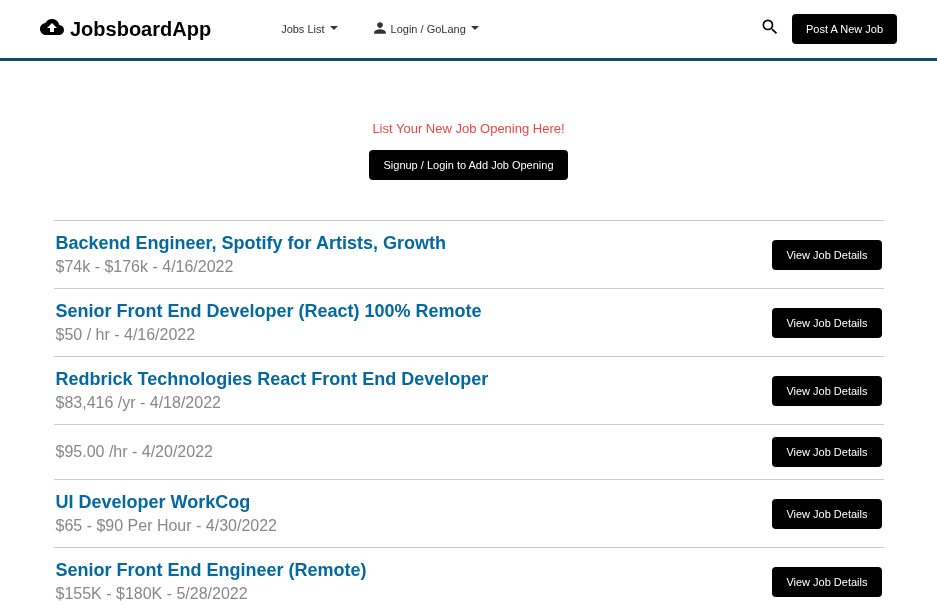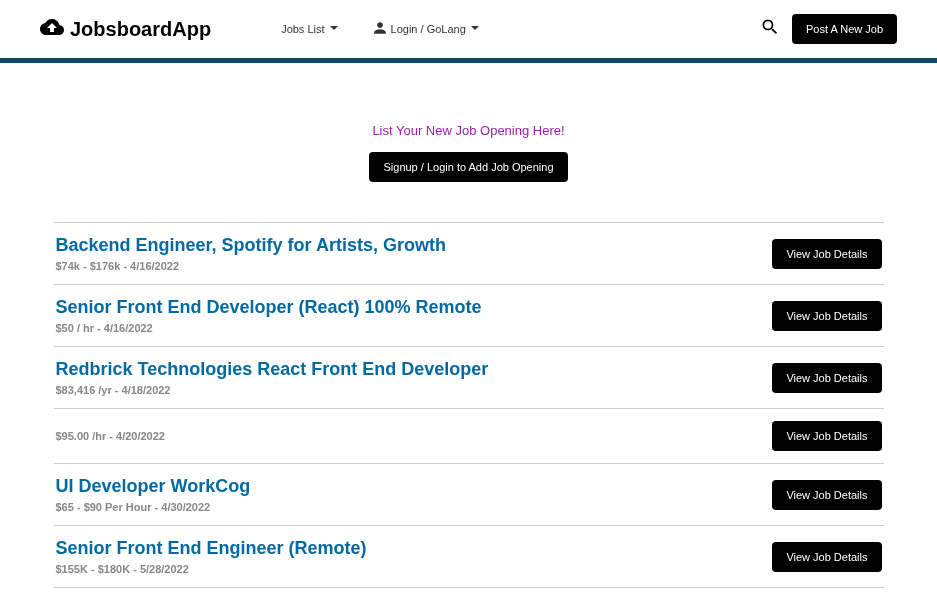--- a/index.html
+++ b/index.html
@@ -5,21 +5,21 @@
     * { margin: 0; padding: 0; box-sizing: border-box; }
     body {
       font-family: Verdana, Geneva, sans-serif;
       background: #fff;
       color: #000;
     }
     .navbar {
       display: flex;
       align-items: center;
       padding: 14px 40px 14px 40px;
-      border-bottom: 5px solid #0c4a6e;
+      border-bottom: 3px solid #0c4a6e;
     }
     .brand {
       display: flex;
       align-items: center;
       font-weight: bold;
       font-size: 20px;
       color: #000;
       margin-right: 70px;
     }
     .brand svg {
@@ -51,21 +51,21 @@
       font-family: inherit;
       cursor: pointer;
     }
     .hero {
       text-align: center;
       margin-top: 60px;
       margin-bottom: 40px;
     }
     .hero-text {
       font-size: 13px;
-      color: #a21caf;
+      color: #ef4444;
       margin-bottom: 14px;
     }
     .job-list {
       max-width: 830px;
       margin: 0 auto;
     }
     .job-row {
       display: flex;
       align-items: center;
       justify-content: space-between;
@@ -76,22 +76,22 @@
       border-bottom: 1px solid #ccc;
     }
     .job-info { flex: 1; }
     .job-title {
       font-size: 18px;
       font-weight: bold;
       color: #0369a1;
       margin-bottom: 4px;
     }
     .job-meta {
-      font-size: 11px;
-      font-weight: bold;
+      font-size: 16px;
+      font-weight: normal;
       color: #888;
     }
     .chevron { margin-left: 4px; }
   </style>
 </head>
 <body>
 
 <div class="navbar">
   <div class="brand">
     <span>

